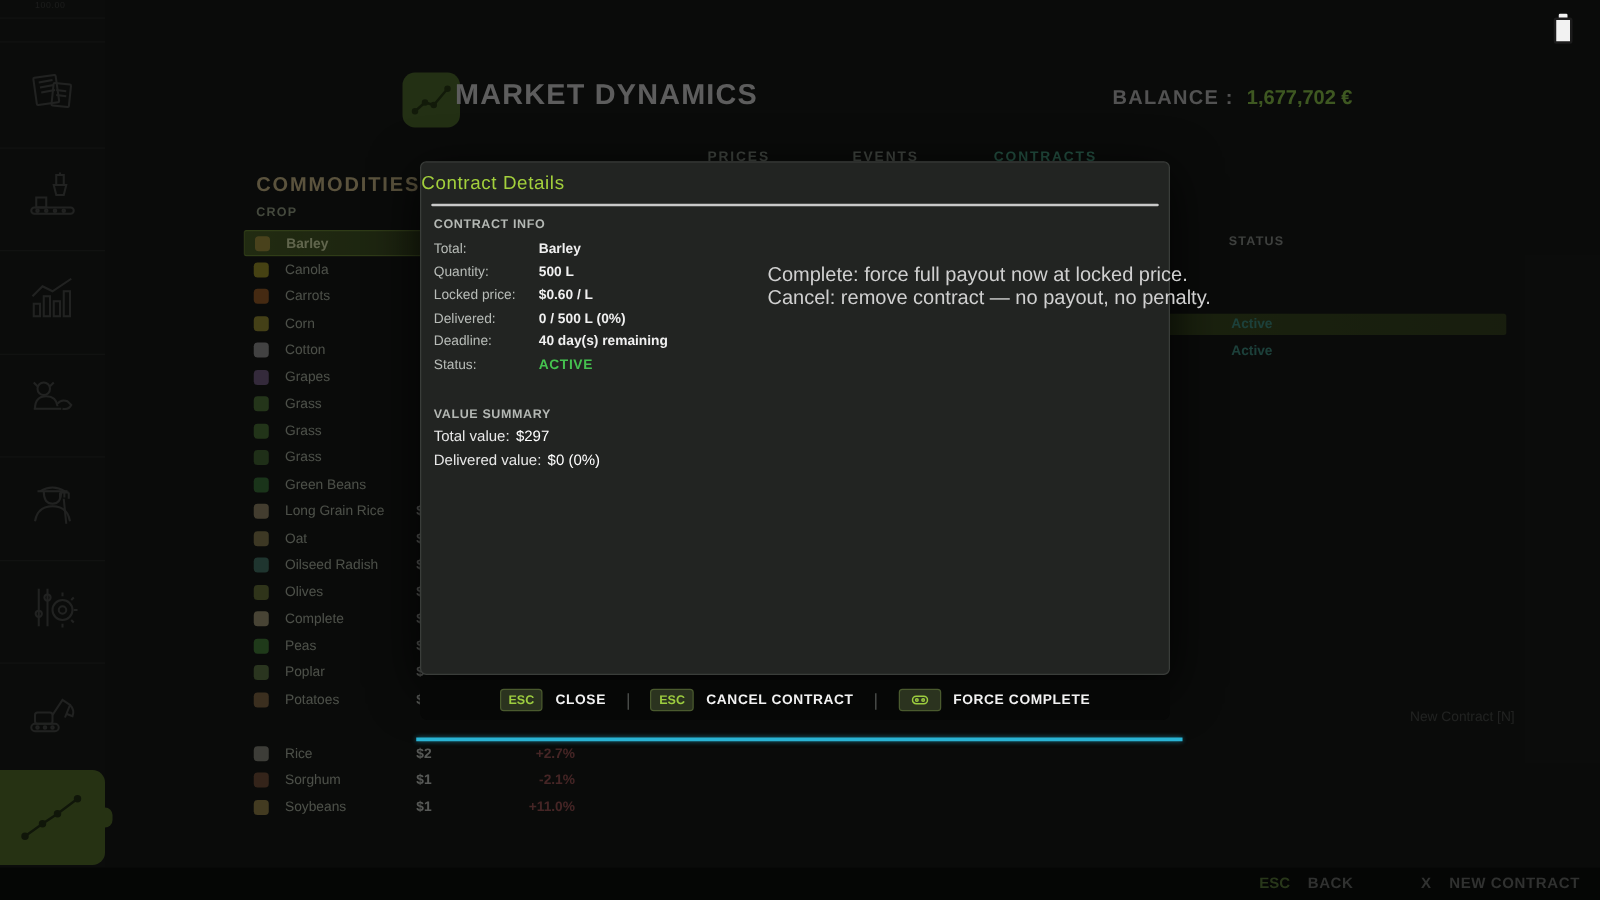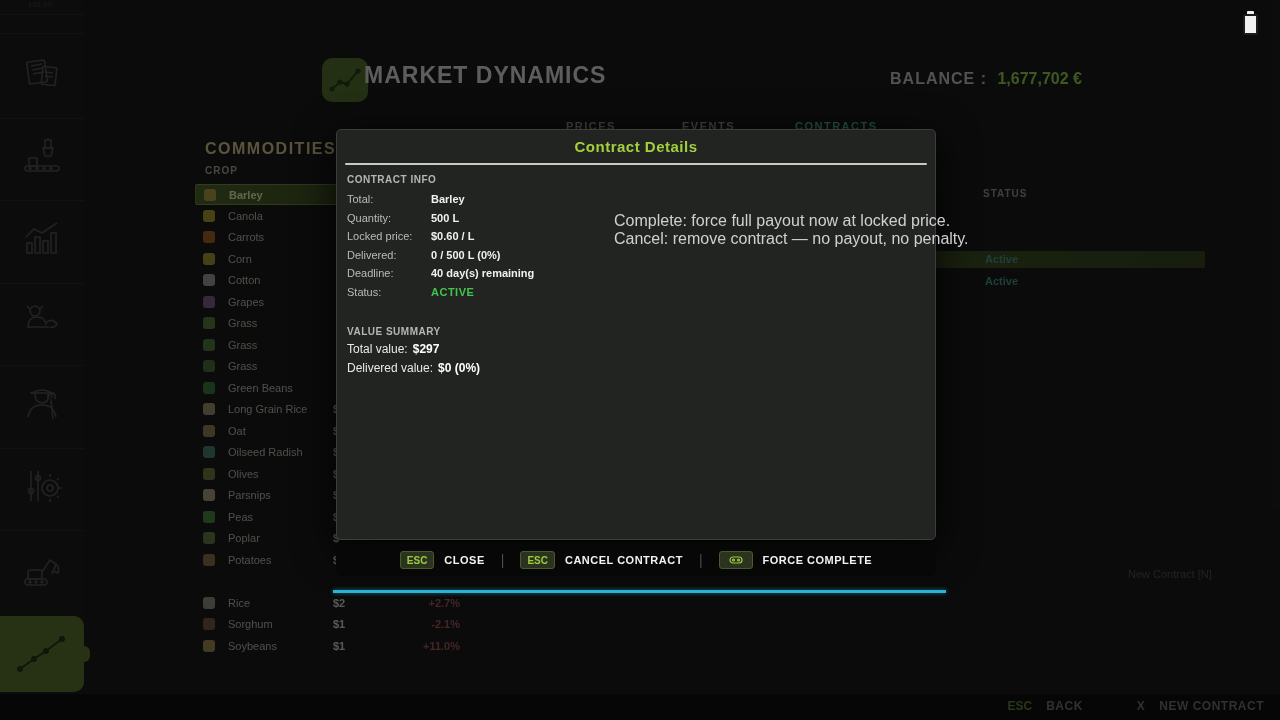--- a/index.html
+++ b/index.html
@@ -51,29 +51,29 @@
   #footer-right .fk{color:#5a7a3a}
   #footer-right .fl{color:#6a6d6a;letter-spacing:.5px}
   #footer-right .gap{width:26px}
 
   
   #dim{position:absolute;left:0;top:0;width:1280px;height:720px;background:rgba(0,0,0,.55);z-index:5}
   #cyan-line{position:absolute;left:333px;top:590px;width:613px;height:3px;background:#2ab5d6;z-index:6;box-shadow:0 0 4px rgba(42,181,214,.6)}
 
   
   #modal{position:absolute;left:336px;top:129px;width:600px;height:411px;background:#222422;border:1px solid #3a3d3a;border-radius:5px;z-index:10;box-shadow:0 10px 40px rgba(0,0,0,.85)}
-  #modal-title{position:absolute;left:0;top:8px;width:100%;text-align:center;font-size:15px;font-weight:700;color:#a3d03c;letter-spacing:.5px}
+  #modal-title{position:absolute;left:0;top:8px;width:100%;text-align:left;font-size:15px;font-weight:400;color:#a3d03c;letter-spacing:.5px}
   #modal-divider{position:absolute;left:8px;top:33px;width:582px;height:2px;background:#c9c9c9;border-radius:1px}
   .sec-h{position:absolute;left:10px;font-size:10px;font-weight:700;letter-spacing:.5px;color:#b4b8b4}
   .f-label{position:absolute;left:10px;font-size:11px;color:#b8bcb8}
   .f-value{position:absolute;left:94px;font-size:11px;font-weight:700;color:#f0f0f0;white-space:nowrap}
   .f-value.active{color:#45c24f;letter-spacing:.5px}
   .note{position:absolute;left:277px;font-size:16px;color:#d0d0d0;white-space:nowrap}
   .vs-line{position:absolute;left:10px;font-size:12px;color:#e8e8e8;white-space:nowrap}
-  .vs-line b{color:#ffffff;font-weight:700;margin-left:5px}
+  .vs-line b{color:#ffffff;font-weight:400;margin-left:5px}
 
   
   #modal-bar{position:absolute;left:336px;top:544px;width:600px;height:32px;background:#060706;border-radius:0 0 6px 6px;z-index:10;display:flex;align-items:center;justify-content:center;gap:12px}
   .keycap{display:inline-flex;align-items:center;justify-content:center;min-width:34px;height:18px;padding:0 6px;background:#2b331f;border:1px solid #4a5a2e;border-radius:3px;font-size:10px;font-weight:700;color:#9ccc3f}
   .act-label{font-size:11px;font-weight:700;color:#f2f2f2;letter-spacing:.5px;margin-left:2px}
   .act-sep{color:#4a4d4a;font-size:14px;margin:0 4px}
   .act-group{display:flex;align-items:center;gap:8px;cursor:pointer}
 
   
   #battery{position:absolute;left:1243px;top:11px;width:15px;height:24px;z-index:20}
@@ -283,21 +283,21 @@
         <span class="cchange"></span>
       </div>
     <div class="crow" style="top:279.5px">
         <span class="cicon" style="background-color: rgb(138, 154, 74);"></span>
         <span class="cname">Olives</span>
         <span class="cprice">$</span>
         <span class="cchange"></span>
       </div>
     <div class="crow" style="top:301px">
         <span class="cicon" style="background-color: rgb(216, 207, 160);"></span>
-        <span class="cname">Parsnips</span>
+        <span class="cname">Complete</span>
         <span class="cprice">$</span>
         <span class="cchange"></span>
       </div>
     <div class="crow" style="top:322.5px">
         <span class="cicon" style="background-color: rgb(90, 174, 74);"></span>
         <span class="cname">Peas</span>
         <span class="cprice">$</span>
         <span class="cchange"></span>
       </div>
     <div class="crow" style="top:344px">

